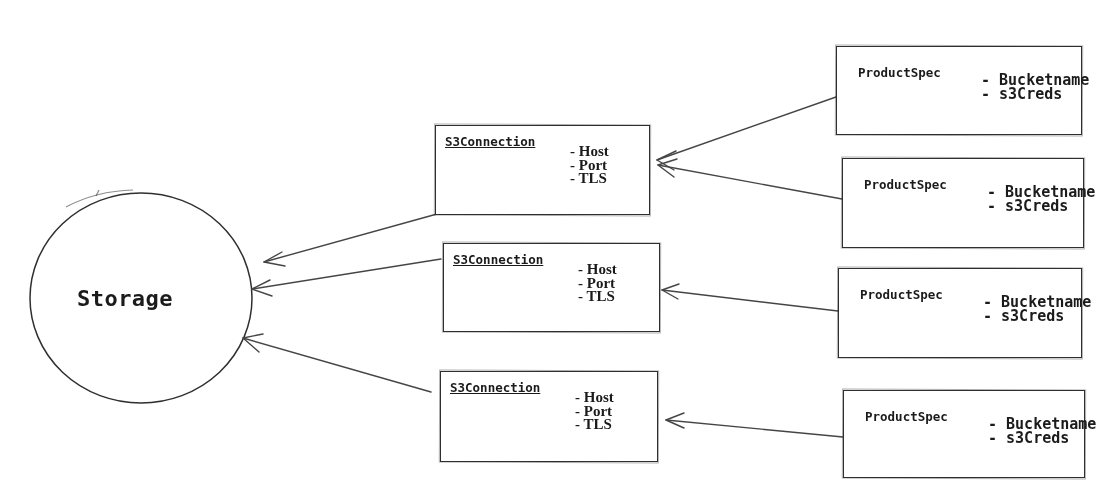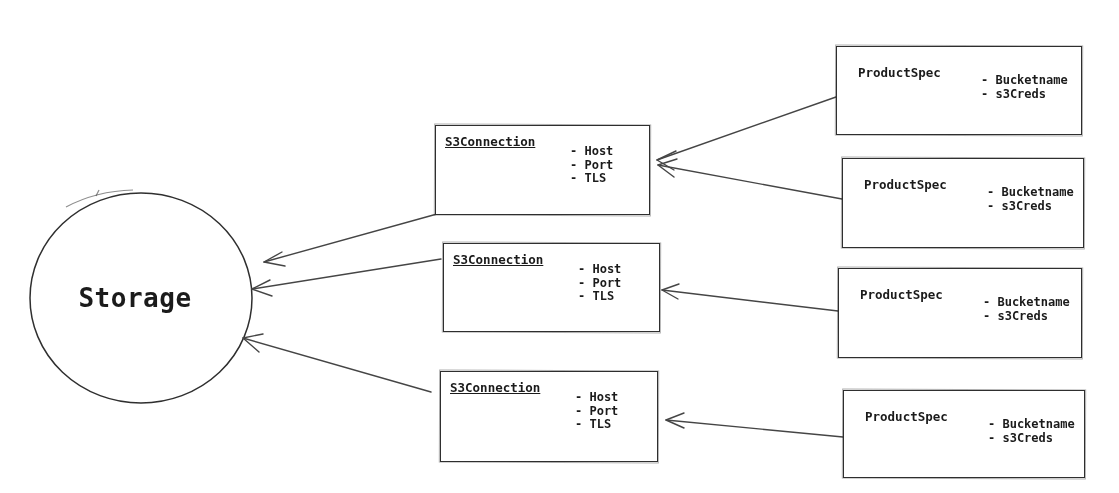--- a/index.html
+++ b/index.html
@@ -20,26 +20,26 @@
   }
   
   .node::after{
     content:"";position:absolute;inset:-2px;
     border:1px solid rgba(47,47,47,.4);
     transform:rotate(.25deg);pointer-events:none;
   }
   .node-title{position:absolute;font-size:12.5px;white-space:nowrap;}
   .s3c .node-title{left:9px;top:8px;text-decoration:underline;}
   .ps  .node-title{left:21px;top:18px;}
-  .attrs{position:absolute;font-size:12px;line-height:13.5px;white-space:nowrap;}
-  .s3c .attrs{left:134px;top:19px;}
+  .attrs{position:absolute;font-size:15px;line-height:13.5px;white-space:nowrap;}
+  .s3c .attrs{left:134px;top:19px;font-family:Liberation Serif, serif;}
   .ps  .attrs{left:144px;top:27px;}
   .storage-label{
-    position:absolute;left:135px;top:298px;transform:translate(-50%,-50%);
-    font-size:26px;font-weight:bold;letter-spacing:.5px;white-space:nowrap;
+    position:absolute;left:125px;top:298px;transform:translate(-50%,-50%);
+    font-size:22px;font-weight:bold;letter-spacing:.5px;white-space:nowrap;
   }
 </style>
 </head>
 <body>
 
 <div class="canvas">
 
   <svg class="layer" width="1119" height="493" viewBox="0 0 1119 493">
 
     <g>

